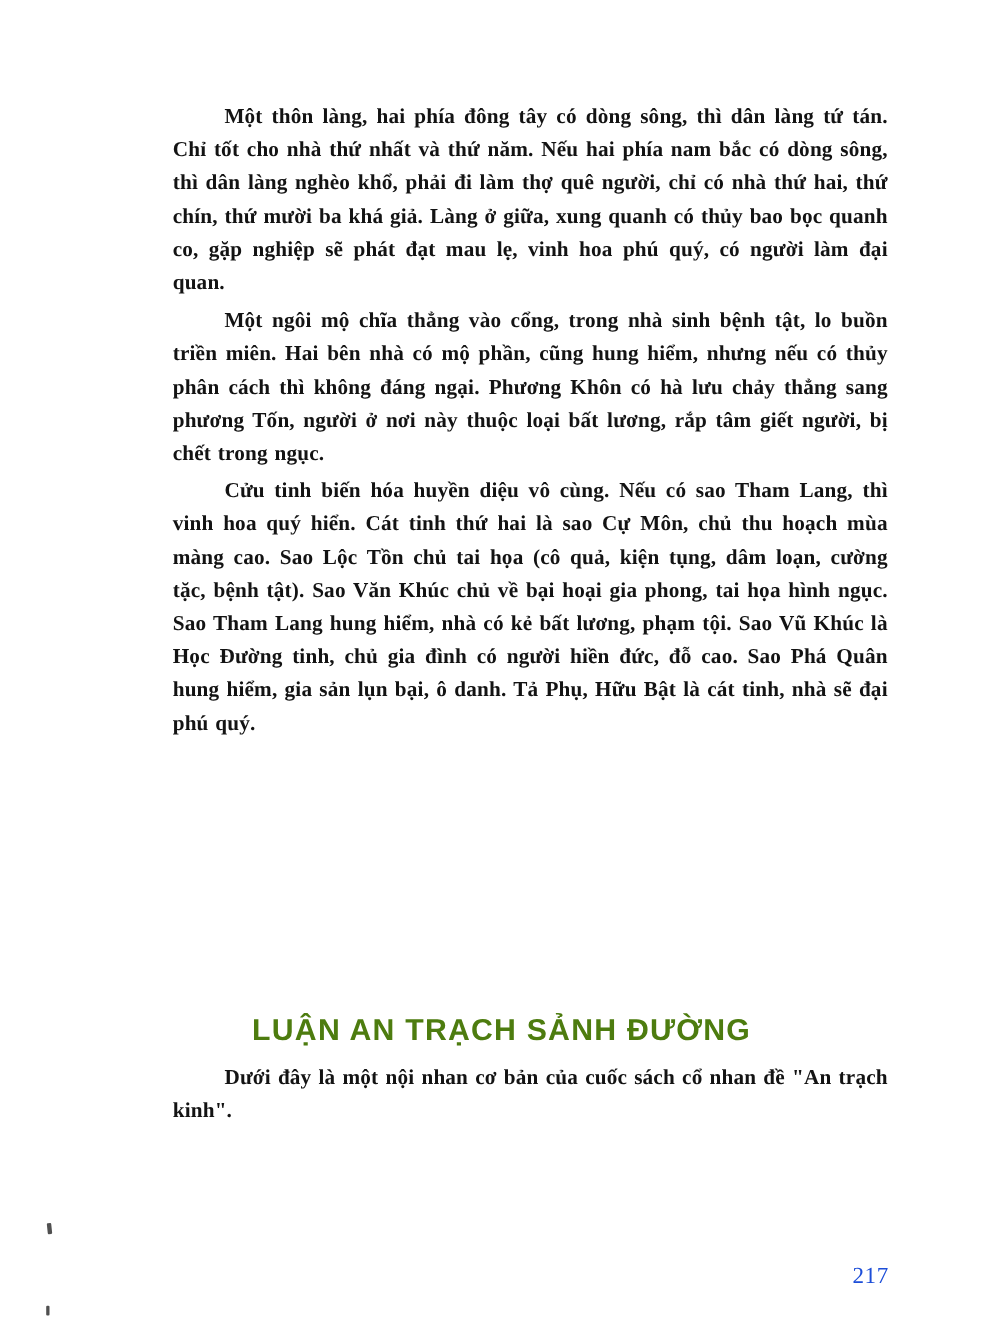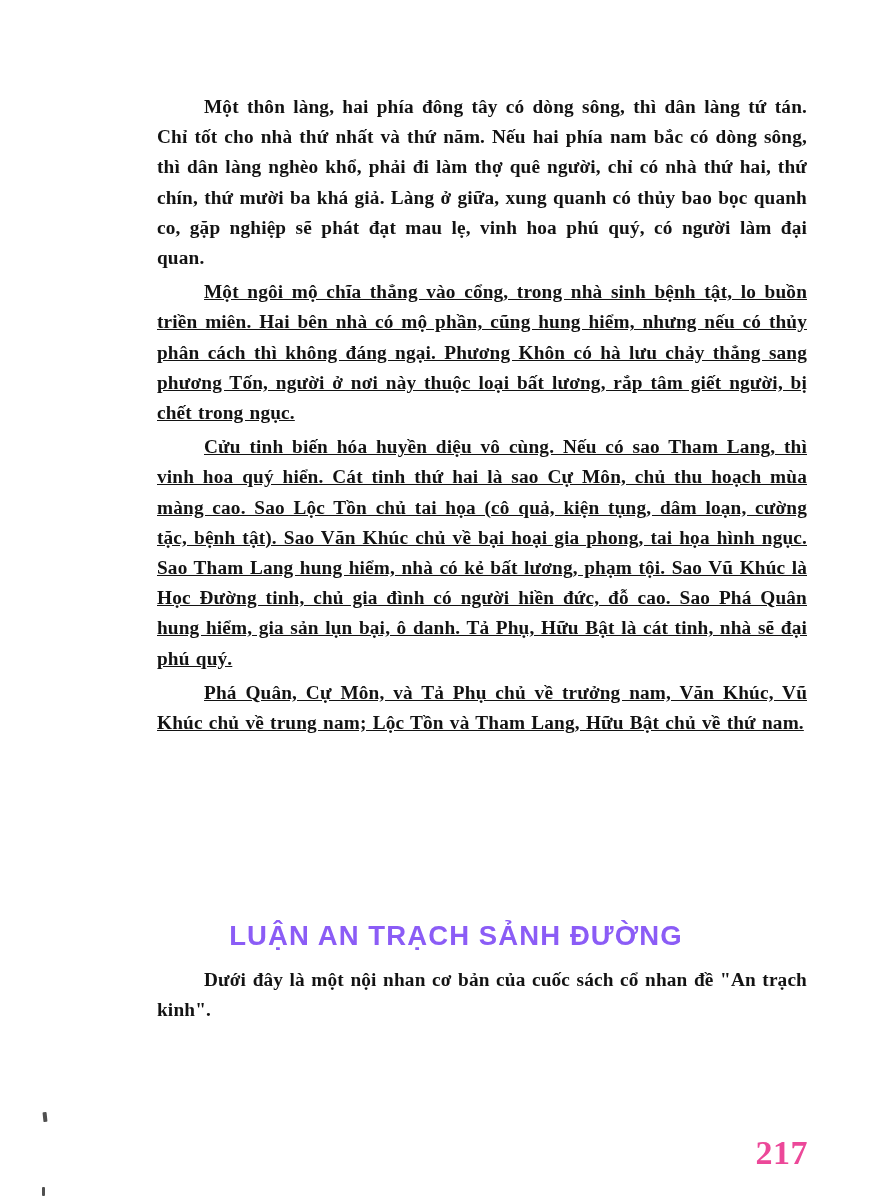--- a/index.html
+++ b/index.html
@@ -38,55 +38,54 @@
     line-height: 30.2px;
     font-weight: 700;
     letter-spacing: 0.15px;
     word-spacing: 1.2px;
     color: #131313;
   }
 
   
   .body-par + .body-par {
     margin-top: 4px;
-    text-decoration: underline;
   }
 
   
   .section-heading {
     position: absolute;
     left: 16px;
     right: 0;
     top: 893px;
     text-align: center;
     font-family: "Liberation Sans", "DejaVu Sans", sans-serif;
     font-weight: 700;
     font-size: 27.5px;
     letter-spacing: 1.1px;
-    color: #8b5cf6;
+    color: #4d7c0f;
   }
 
   
   .text-column-lower {
     position: absolute;
     left: 157px;
     top: 961px;
     width: 650px;
   }
 
   
   .page-number {
     position: absolute;
     right: 88px;
     bottom: 32px;
     font-family: "Liberation Serif", "DejaVu Serif", serif;
-    font-weight: 700;
-    font-size: 34px;
+    font-weight: 400;
+    font-size: 21px;
     letter-spacing: 0.5px;
-    color: #ec4899;
+    color: #1d4ed8;
   }
 
   
   .margin-mark {
     position: absolute;
     background: #2a2a2a;
     border-radius: 1px;
     opacity: 0.82;
   }
   .margin-mark.m1 {
@@ -105,21 +104,20 @@
 </style>
 </head>
 <body>
 
 <div class="page">
 
   <div class="text-column">
     <p class="body-par">Một thôn làng, hai phía đông tây có dòng sông, thì dân làng tứ tán. Chỉ tốt cho nhà thứ nhất và thứ năm. Nếu hai phía nam bắc có dòng sông, thì dân làng nghèo khổ, phải đi làm thợ quê người, chỉ có nhà thứ hai, thứ chín, thứ mười ba khá giả. Làng ở giữa, xung quanh có thủy bao bọc quanh co, gặp nghiệp sẽ phát đạt mau lẹ, vinh hoa phú quý, có người làm đại quan.</p>
     <p class="body-par">Một ngôi mộ chĩa thẳng vào cổng, trong nhà sinh bệnh tật, lo buồn triền miên. Hai bên nhà có mộ phần, cũng hung hiểm, nhưng nếu có thủy phân cách thì không đáng ngại. Phương Khôn có hà lưu chảy thẳng sang phương Tốn, người ở nơi này thuộc loại bất lương, rắp tâm giết người, bị chết trong ngục.</p>
     <p class="body-par">Cửu tinh biến hóa huyền diệu vô cùng. Nếu có sao Tham Lang, thì vinh hoa quý hiển. Cát tinh thứ hai là sao Cự Môn, chủ thu hoạch mùa màng cao. Sao Lộc Tồn chủ tai họa (cô quả, kiện tụng, dâm loạn, cường tặc, bệnh tật). Sao Văn Khúc chủ về bại hoại gia phong, tai họa hình ngục. Sao Tham Lang hung hiểm, nhà có kẻ bất lương, phạm tội. Sao Vũ Khúc là Học Đường tinh, chủ gia đình có người hiền đức, đỗ cao. Sao Phá Quân hung hiểm, gia sản lụn bại, ô danh. Tả Phụ, Hữu Bật là cát tinh, nhà sẽ đại phú quý.</p>
-    <p class="body-par">Phá Quân, Cự Môn, và Tả Phụ chủ về trưởng nam, Văn Khúc, Vũ Khúc chủ về trung nam; Lộc Tồn và Tham Lang, Hữu Bật chủ về thứ nam.</p>
   </div>
 
   <h2 class="section-heading">LUẬN AN TRẠCH SẢNH ĐƯỜNG</h2>
 
   <div class="text-column-lower">
     <p class="body-par">Dưới đây là một nội nhan cơ bản của cuốc sách cổ nhan đề "An trạch kinh".</p>
   </div>
 
   <div class="page-number">217</div>
 

